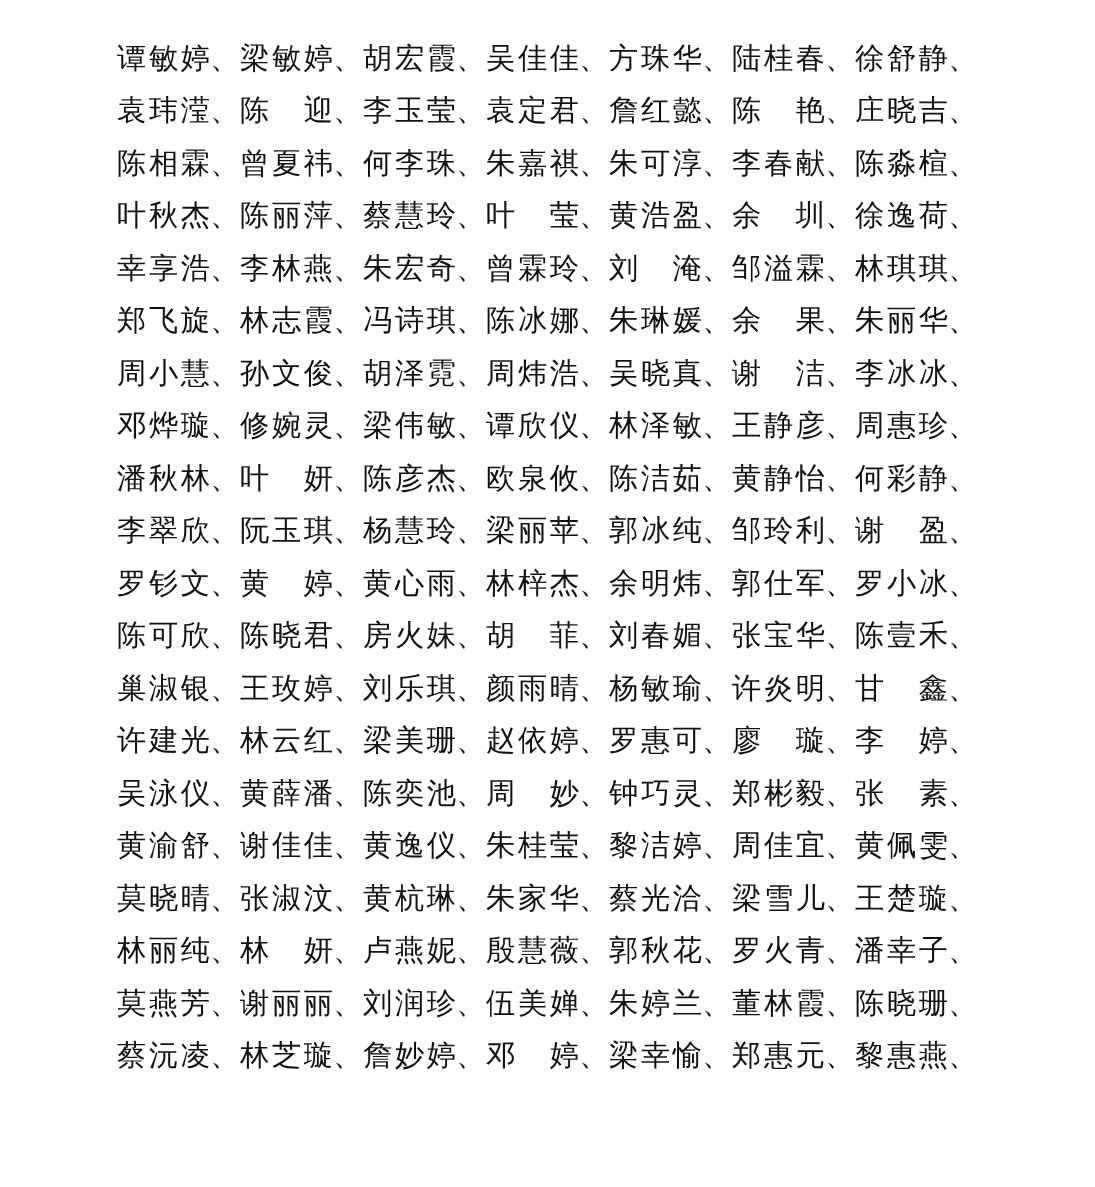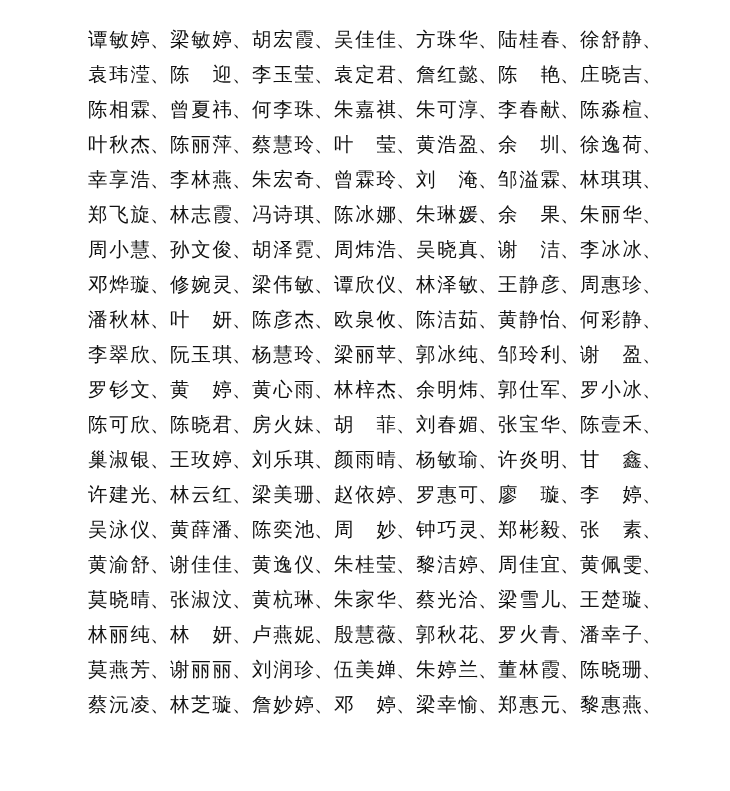--- a/index.html
+++ b/index.html
@@ -16,21 +16,21 @@
   #doc {
     box-sizing: border-box;
     width: 730px;
     height: 791px;
     padding: 22px 78px 10px 88px;
     background: #ffffff;
   }
   .name-row {
     display: flex;
     align-items: baseline;
-    justify-content: space-between;
+    justify-content: flex-end;
     height: 35px;
     line-height: 35px;
     white-space: nowrap;
   }
   .cell {
     width: 82px;
     flex: 0 0 82px;
     font-size: 19.5px;
     color: #1a1a1a;
     letter-spacing: 0px;

